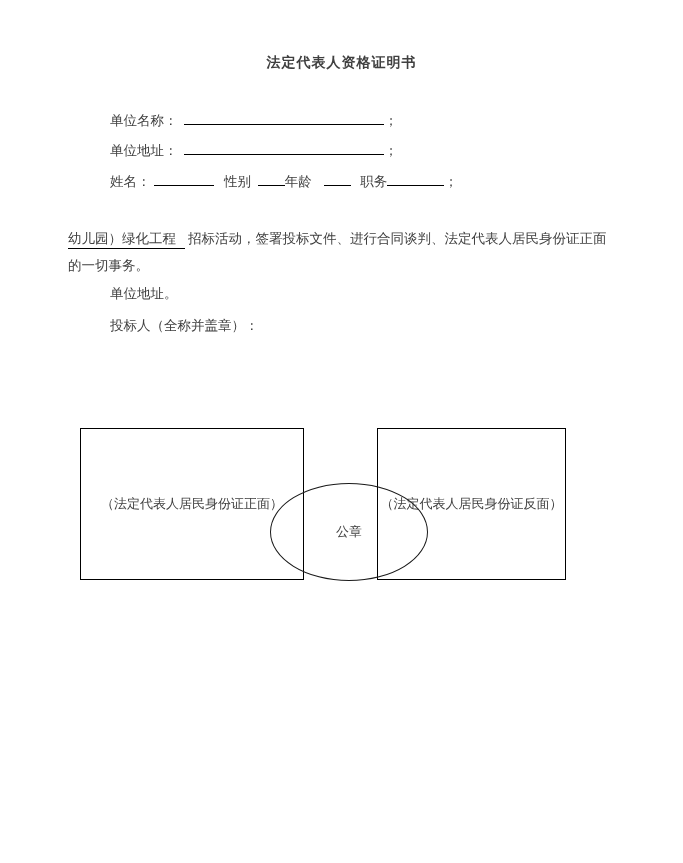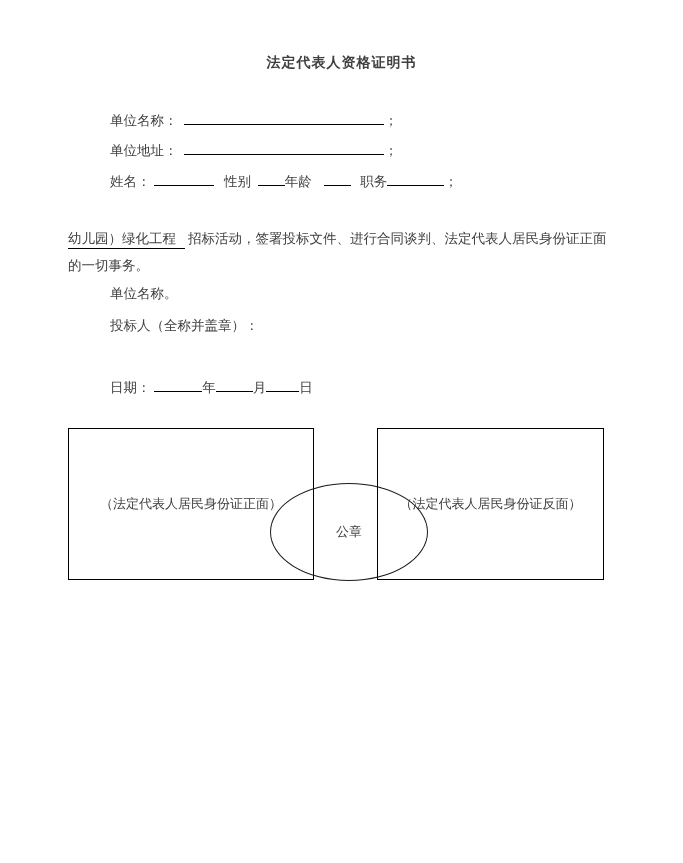--- a/index.html
+++ b/index.html
@@ -60,22 +60,22 @@
     top: 428px;
     height: 152px;
     border: 1px solid #000;
     background: #ffffff;
     display: flex;
     align-items: center;
     justify-content: center;
     font-size: 13px;
     z-index: 1;
   }
-  .id-box.front { left: 68px; width: 246px; }
-  .id-box.back  { left: 377px; width: 227px; }
+  .id-box.front { left: 80px; width: 224px; }
+  .id-box.back  { left: 377px; width: 189px; }
   .seal-ellipse {
     position: absolute;
     left: 270px;
     top: 483px;
     width: 158px;
     height: 98px;
     border: 1px solid #1a1a1a;
     border-radius: 50%;
     background: transparent;
     display: flex;
@@ -114,31 +114,27 @@
 
   <div class="line" style="top:229px">
     <span class="ul ul-trail">幼儿园）绿化工程</span><span>招标活动，签署投标文件、进行合同谈判、法定代表人居民身份证正面</span>
   </div>
 
   <div class="line" style="top:256px">
     <span>的一切事务。</span>
   </div>
 
   <div class="line ind42" style="top:284px">
-    <span>单位名称。</span>
+    <span>单位地址。</span>
   </div>
 
   <div class="line ind42" style="top:316px">
     <span>投标人（全称并盖章）：</span>
   </div>
 
-  <div class="line ind42" style="top:377px">
-    <span>日期：</span>
-    <span class="blank w48"></span><span>年</span><span class="blank w37"></span><span>月</span><span class="blank w33"></span><span>日</span>
-  </div>
 
   <div class="id-box front">
     <span>（法定代表人居民身份证正面）</span>
   </div>
 
   <div class="id-box back">
     <span>（法定代表人居民身份证反面）</span>
   </div>
 
   <div class="seal-ellipse">

